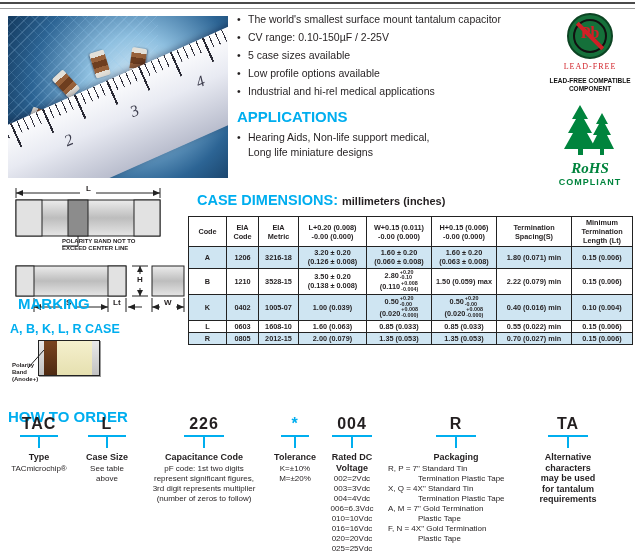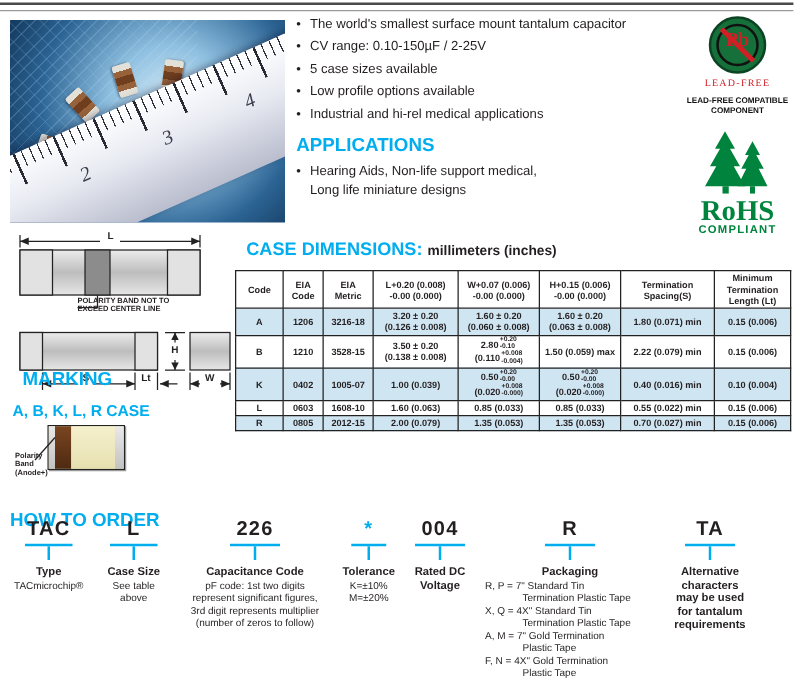--- a/index.html
+++ b/index.html
@@ -36,21 +36,21 @@
   
   .badges{position:absolute;left:546px;top:13px;width:88px;text-align:center;}
   .pb-circle{position:relative;width:42px;height:42px;margin:0 auto;border-radius:50%;
     background:#15703a;border:2px solid #0c4423;}
   .pb-inner{position:absolute;left:4px;top:4px;width:34px;height:34px;border-radius:50%;border:2px solid #111;box-sizing:border-box;}
   .pb-text{position:absolute;left:0;top:9px;width:100%;text-align:center;font-family:"Liberation Serif",serif;font-weight:bold;font-size:16px;color:#d11f26;}
   .pb-slash{position:absolute;left:3px;top:19px;width:36px;height:4px;background:#d11f26;transform:rotate(45deg);}
   .leadfree-cap{font-family:"Liberation Serif",serif;color:#d11f26;font-size:8px;letter-spacing:1px;margin-top:3px;}
   .leadfree-sub{font-size:6.5px;font-weight:bold;line-height:8px;margin-top:6px;color:#111;}
   .rohs{margin-top:10px;}
-  .rohs-title{font-family:"Liberation Serif",serif;font-weight:bold;font-size:23px;color:#00843d;line-height:18px;}
+  .rohs-title{font-family:"Liberation Serif",serif;font-weight:bold;font-size:15px;color:#00843d;line-height:18px;font-style:italic;}
   .rohs-sub{font-weight:bold;font-size:9px;color:#00843d;letter-spacing:1px;}
 
   
   .diagram{position:absolute;left:2px;top:184px;width:184px;height:150px;}
   .dim-label{position:absolute;font-size:8px;font-weight:bold;background:#fff;padding:0 2px;}
   .callout{position:absolute;left:62px;top:238px;width:120px;font-size:6px;font-weight:bold;line-height:7px;color:#231f20;}
   .marking-head{position:absolute;left:18px;top:295px;font-size:15px;}
   .marking-sub{position:absolute;left:10px;top:322px;font-size:12.5px;}
   .marking-chip{position:absolute;left:38px;top:340px;width:60px;height:34px;border:1px solid #222;display:flex;
     background:#efeac2;box-shadow:1px 1px 0 #999;}
@@ -291,21 +291,21 @@
           </th>
           <th>
             <div>EIA</div>
             <div>Metric</div>
           </th>
           <th>
             <div>L+0.20 (0.008)</div>
             <div>-0.00 (0.000)</div>
           </th>
           <th>
-            <div>W+0.07 (0.006)</div>
+            <div>W+0.15 (0.011)</div>
             <div>-0.00 (0.000)</div>
           </th>
           <th>
             <div>H+0.15 (0.006)</div>
             <div>-0.00 (0.000)</div>
           </th>
           <th>
             <div>Termination</div>
             <div>Spacing(S)</div>
           </th>
@@ -489,20 +489,30 @@
       <div class="order-col" style="left: 320px; top: 415px; width: 64px;">
         <div class="order-code">004</div>
         <div class="order-conn" style="width: 39.68px;">
           <div class="bar"></div>
           <div class="stem"></div>
         </div>
         <div class="order-label">
           <div>Rated DC</div>
           <div>Voltage</div>
         </div>
+        <div class="order-desc">
+          <div>002=2Vdc</div>
+          <div>003=3Vdc</div>
+          <div>004=4Vdc</div>
+          <div>006=6.3Vdc</div>
+          <div>010=10Vdc</div>
+          <div>016=16Vdc</div>
+          <div>020=20Vdc</div>
+          <div>025=25Vdc</div>
+        </div>
       </div>
       <div class="order-col" style="left: 388px; top: 415px; width: 136px;">
         <div class="order-code">R</div>
         <div class="order-conn" style="width: 40px;">
           <div class="bar"></div>
           <div class="stem"></div>
         </div>
         <div class="order-label">
           <div>Packaging</div>
         </div>

